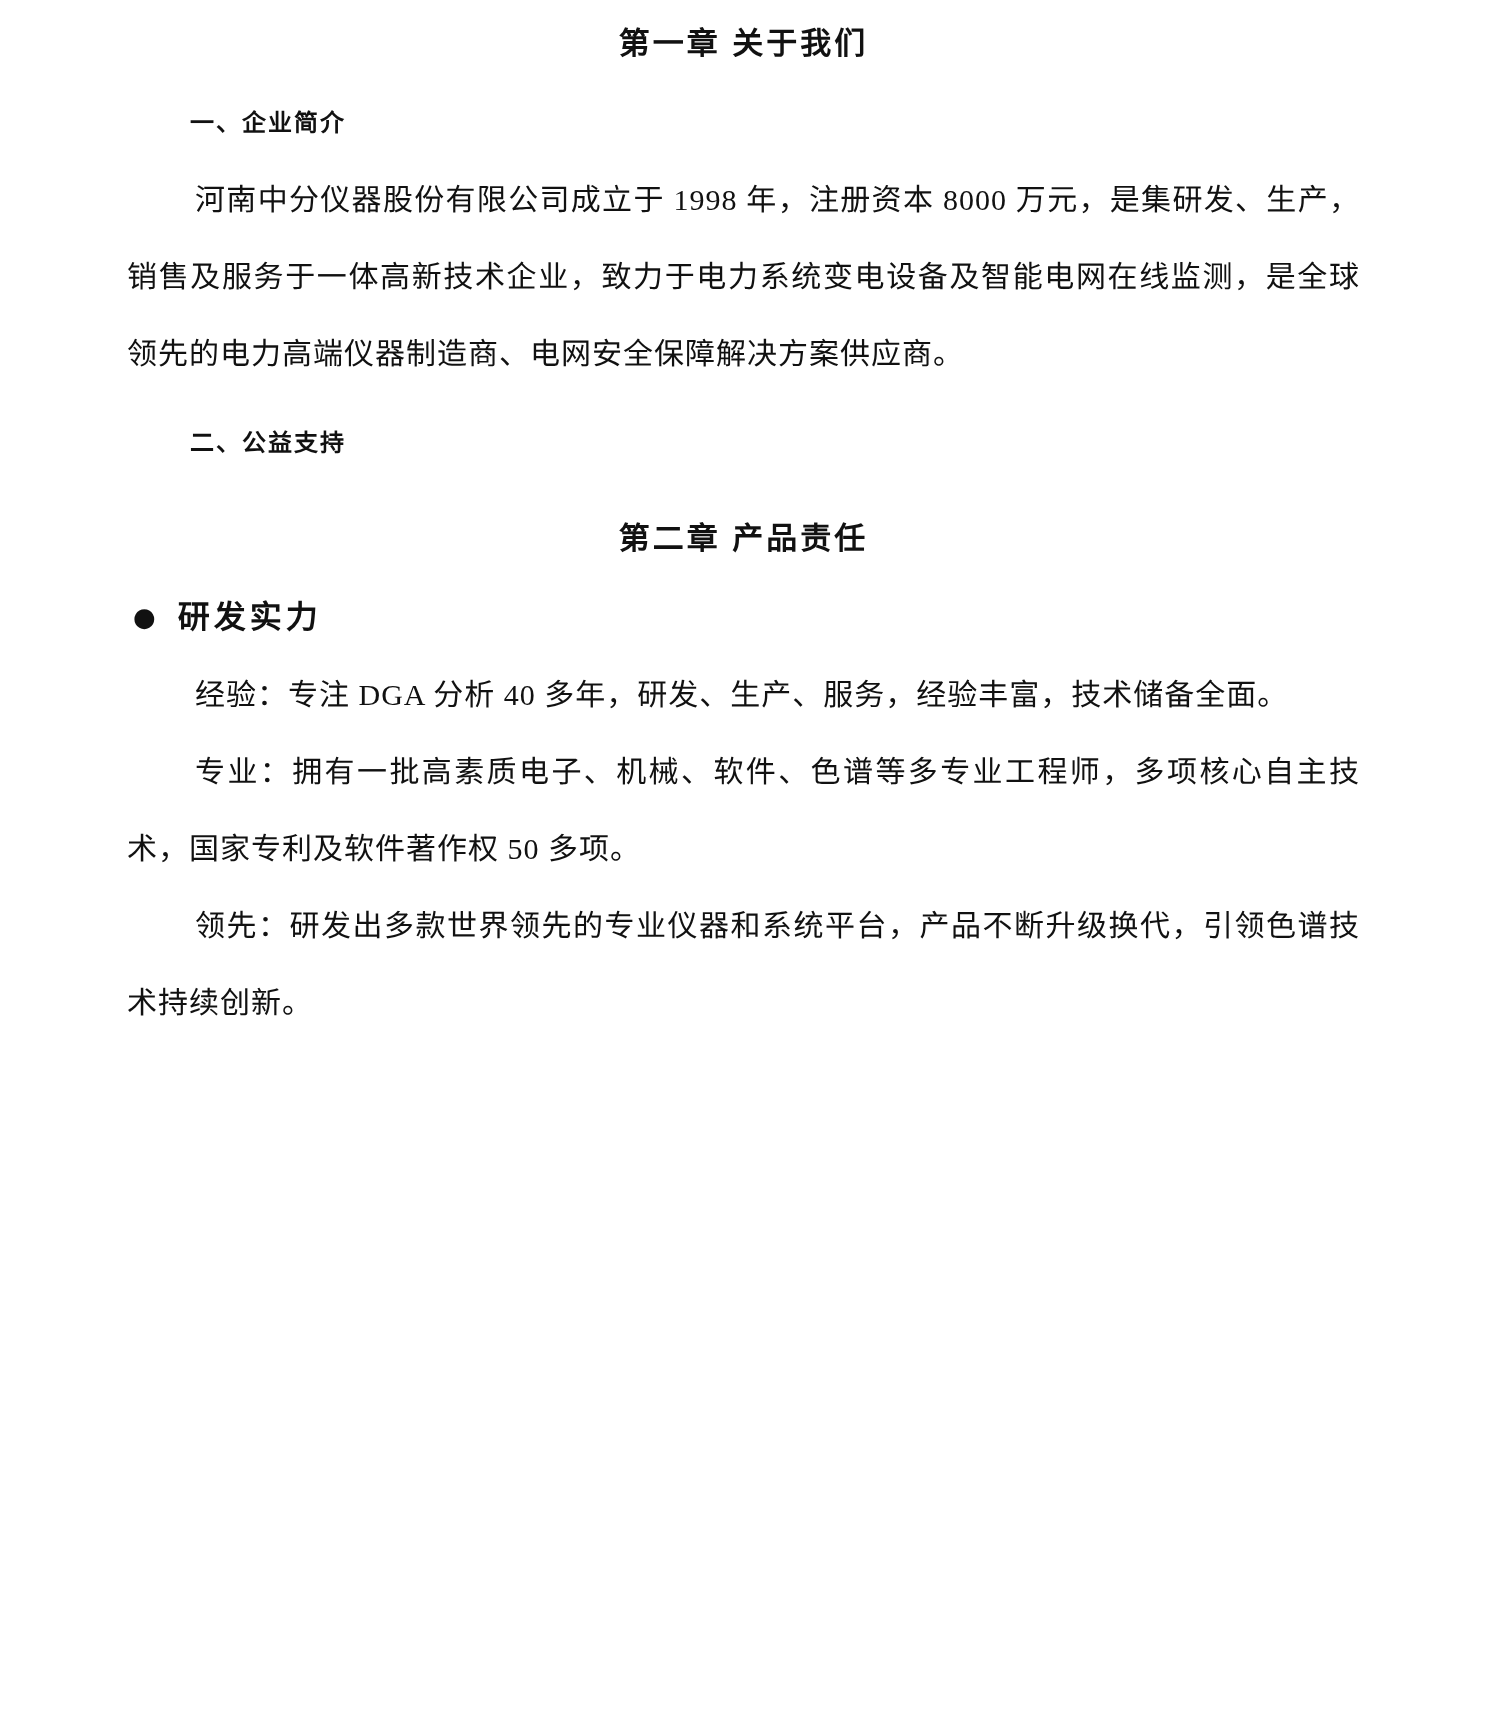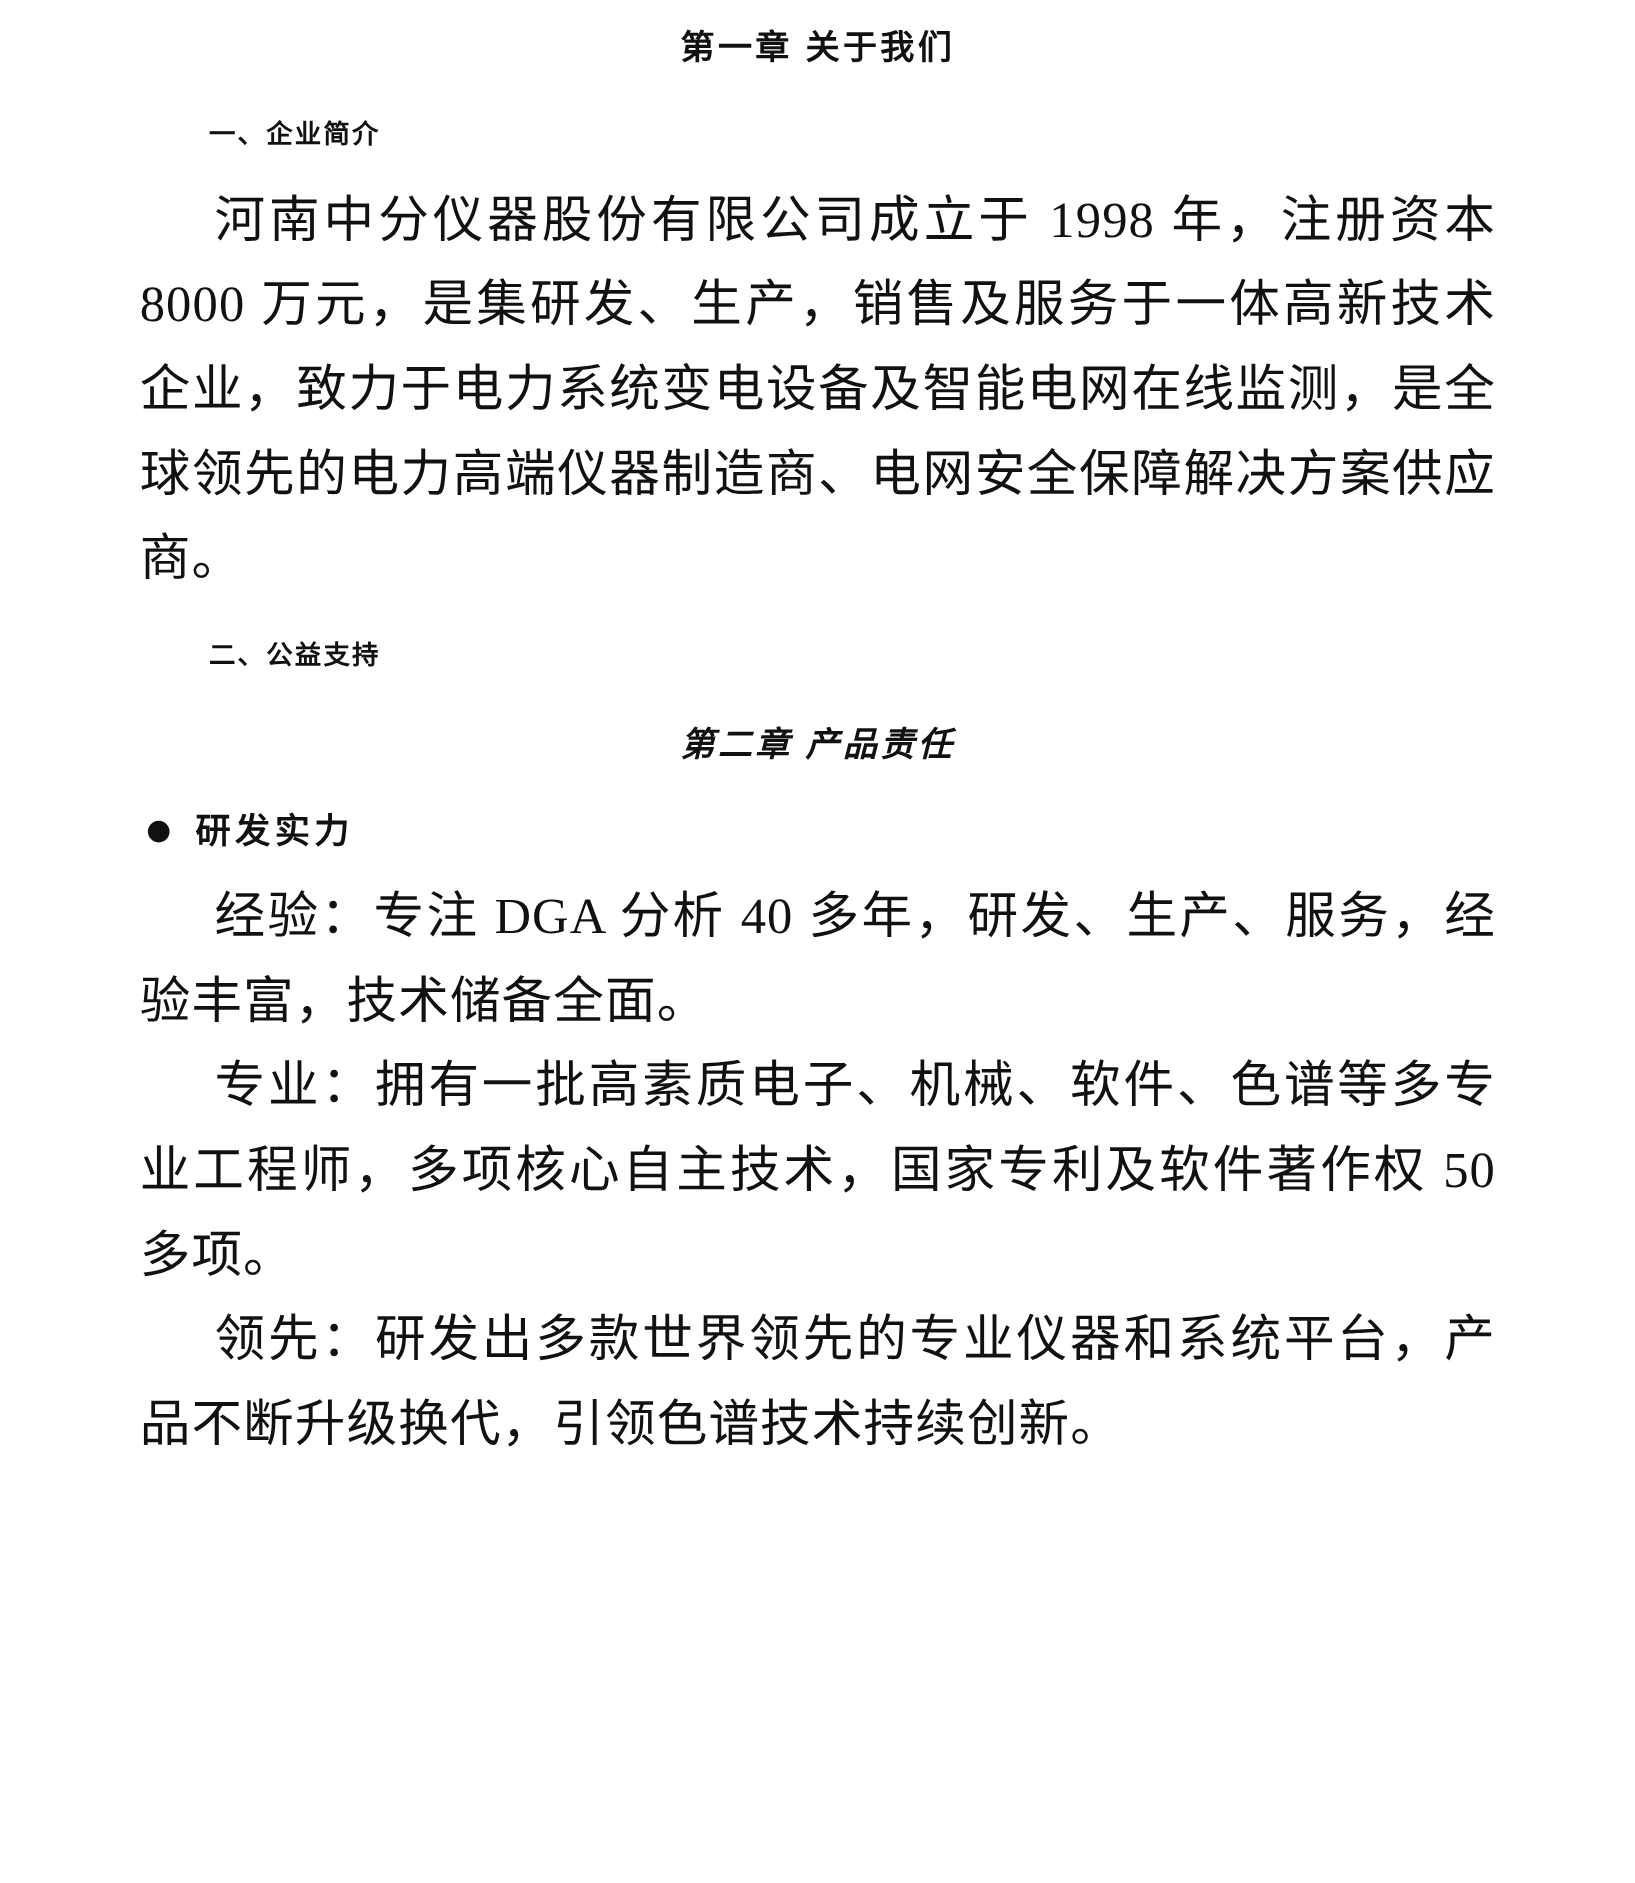--- a/index.html
+++ b/index.html
@@ -24,37 +24,36 @@
   .chapter-title {
     font-family: "Liberation Sans", "DejaVu Sans", sans-serif;
     font-weight: 700;
     font-size: 31px;
     line-height: 64px;
     text-align: center;
     letter-spacing: 3px;
     margin: 12px 0 0 0;
   }
   .chapter-title.second {
-    margin-top: 10px;
-    font-style: italic;
+    margin-top: 26px;
   }
   .section-heading {
     font-family: "Liberation Sans", "DejaVu Sans", sans-serif;
     font-weight: 700;
     font-size: 24px;
     line-height: 77px;
     letter-spacing: 2px;
     margin: 8px 0 0 0;
     padding-left: 63px;
   }
   .section-heading.second {
     margin-top: 12px;
   }
   p.body-para {
-    font-size: 46px;
+    font-size: 30px;
     line-height: 77px;
     margin: 0;
     text-indent: 68px;
     text-align: justify;
     letter-spacing: 1px;
   }
   .bullet-row {
     display: flex;
     align-items: center;
     margin: 8px 0 0 0;

